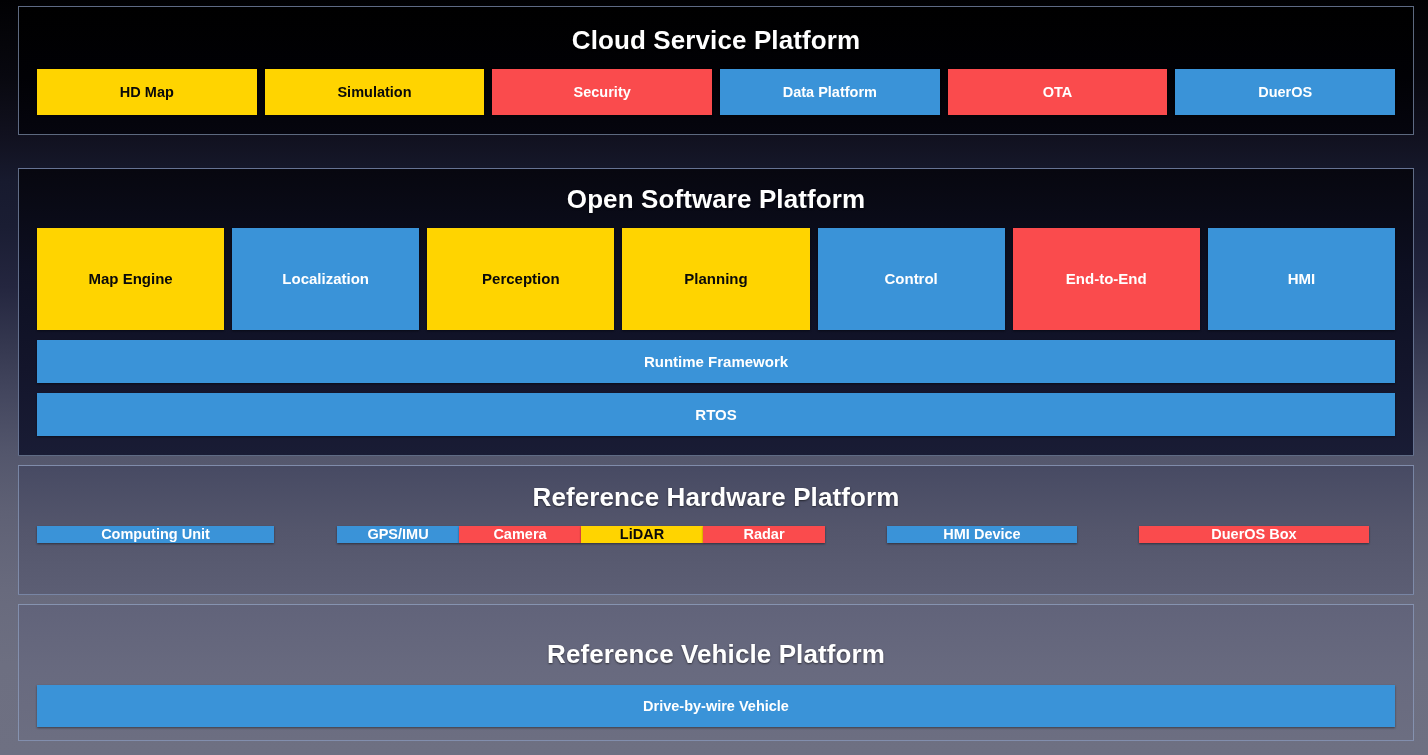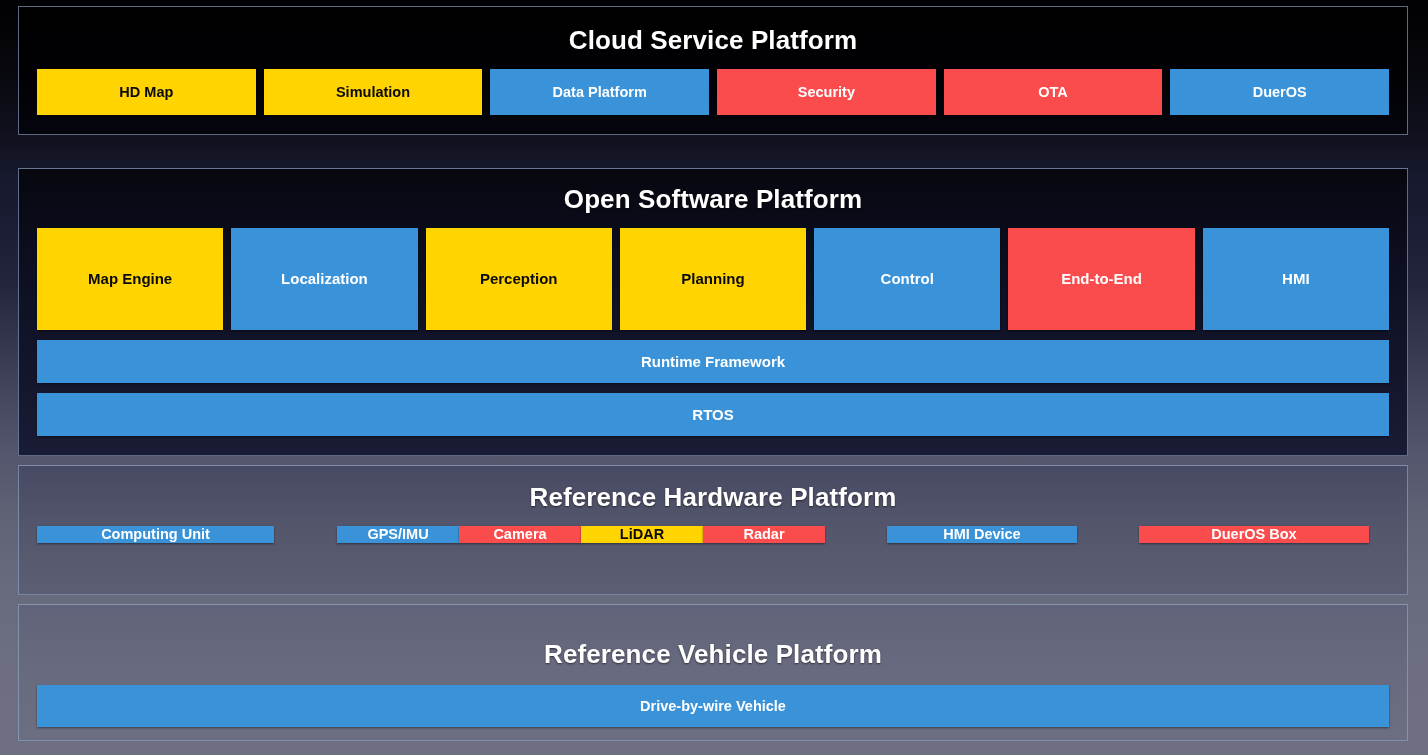--- a/index.html
+++ b/index.html
@@ -28,21 +28,21 @@
         #6d6f81 88%,
         #6e7082 100%);
     position: relative;
   }
 
   .diagram {
     position: absolute;
     left: 0; top: 0;
     width: 1428px;
     height: 755px;
-    padding: 6px 20px 14px 18px;
+    padding: 6px 14px 14px 18px;
     display: flex;
     flex-direction: column;
   }
 
   
   .layer {
     border: 1.5px solid rgba(150,170,205,0.62);
     position: relative;
     padding: 0 18px;
     display: flex;
@@ -146,22 +146,22 @@
 </head>
 <body>
 
 <div class="diagram">
 
   <section class="layer layer-cloud">
     <div class="layer-title">Cloud Service Platform</div>
     <div class="row cloud-row">
       <div class="box c-yellow">HD Map</div>
       <div class="box c-yellow">Simulation</div>
+      <div class="box c-red">Security</div>
       <div class="box c-blue">Data Platform</div>
-      <div class="box c-red">Security</div>
       <div class="box c-red">OTA</div>
       <div class="box c-blue">DuerOS</div>
     </div>
   </section>
 
   <section class="layer layer-software">
     <div class="layer-title">Open Software Platform</div>
     <div class="row sw-row">
       <div class="box c-yellow">Map Engine</div>
       <div class="box c-blue">Localization</div>

